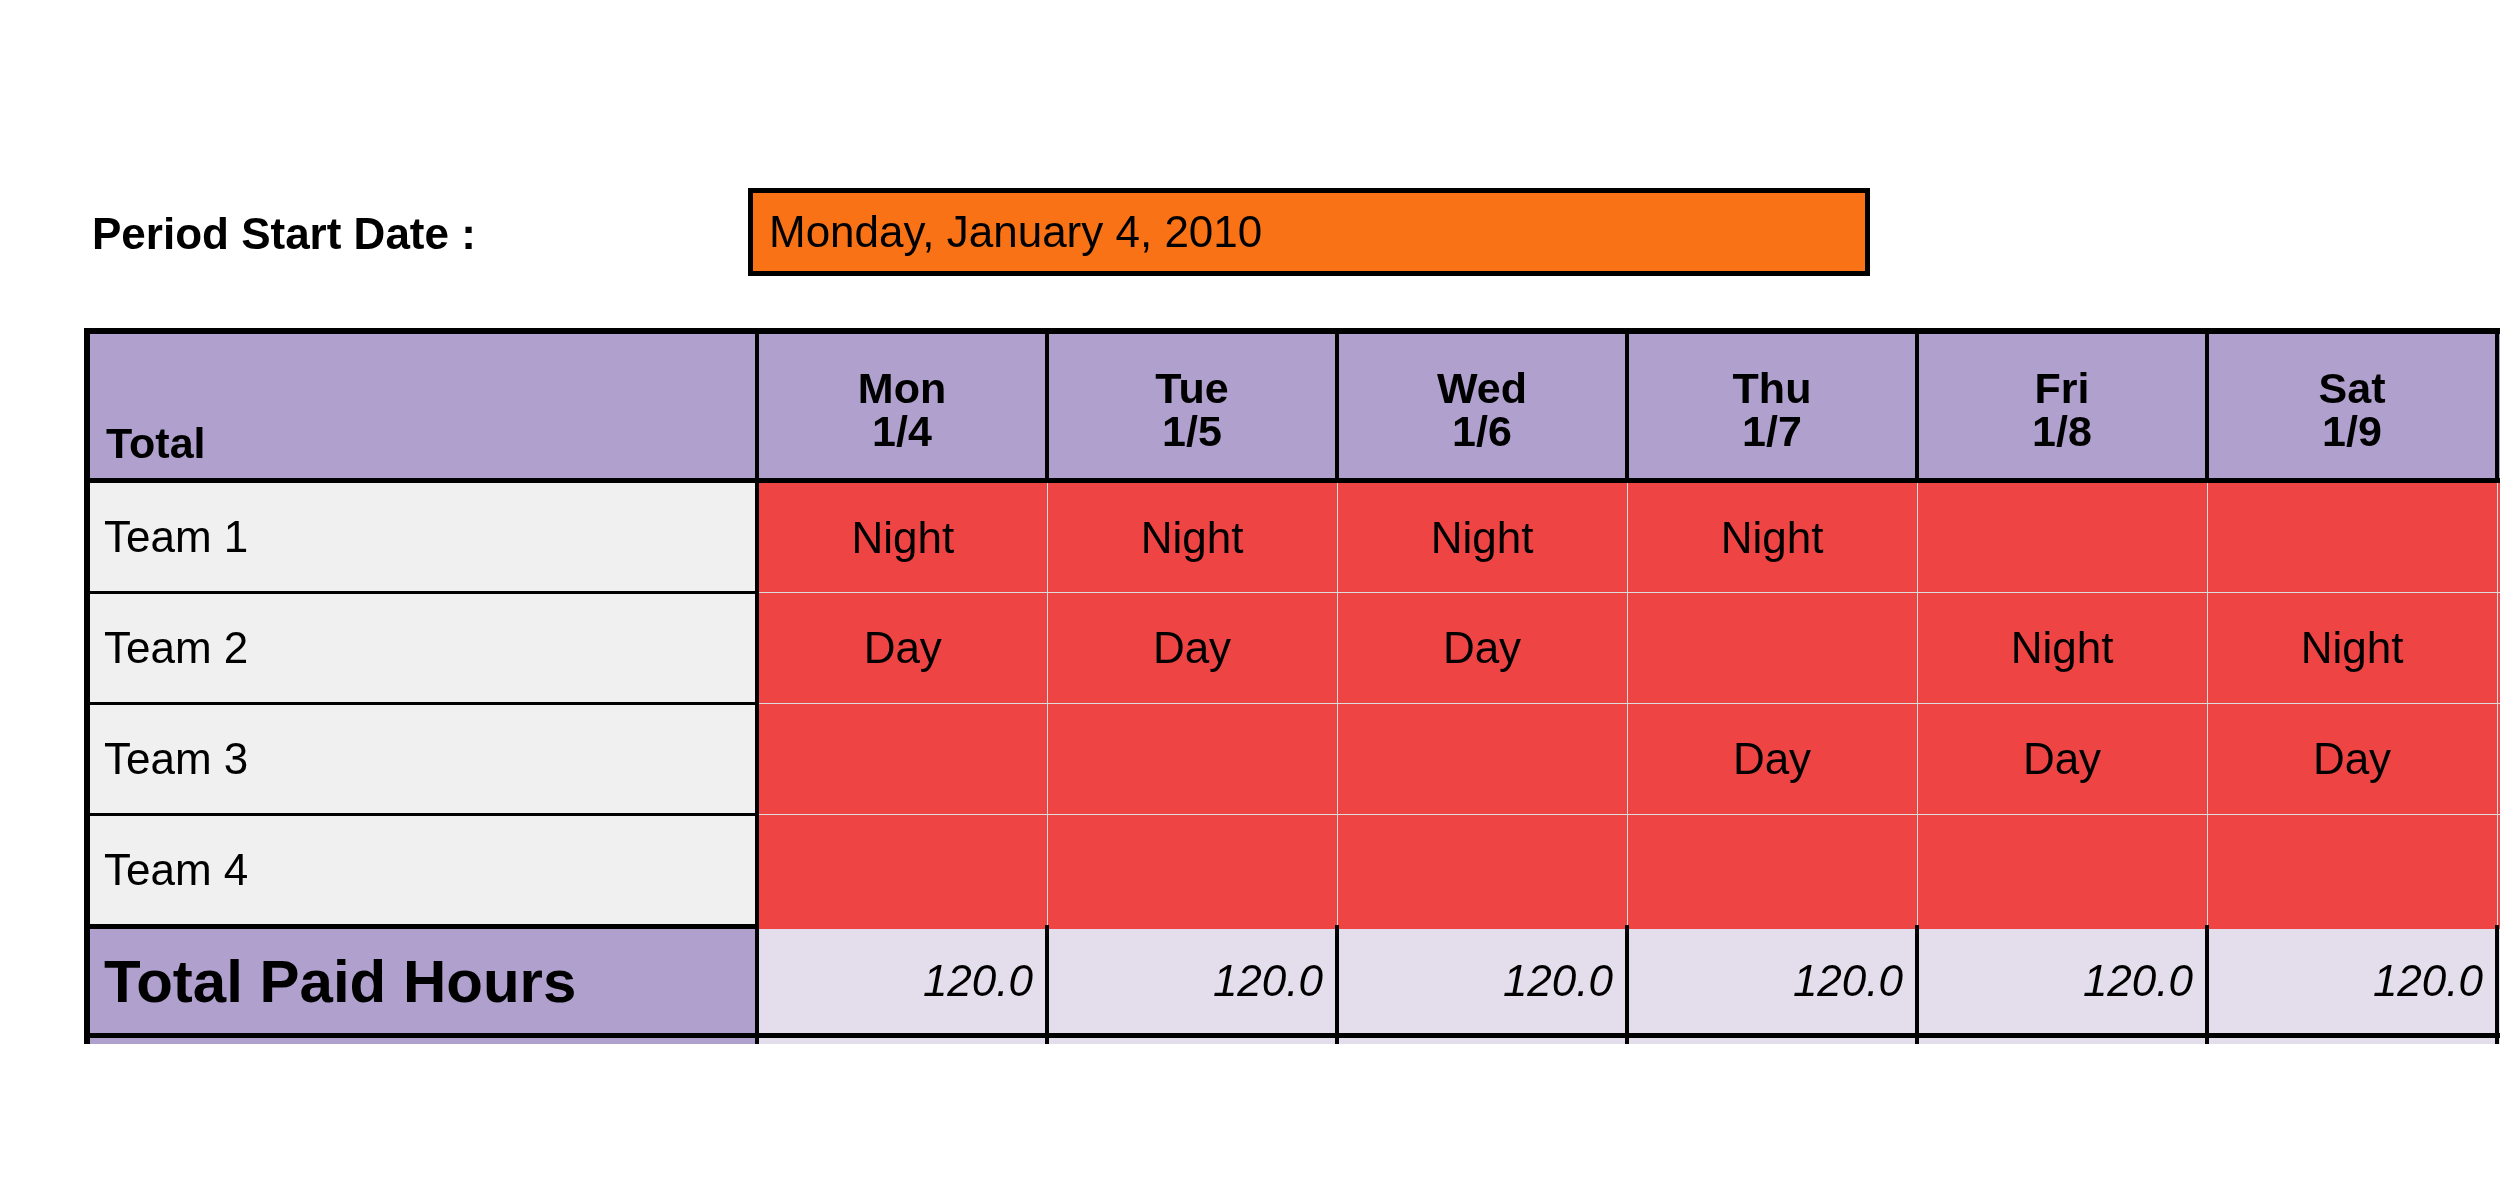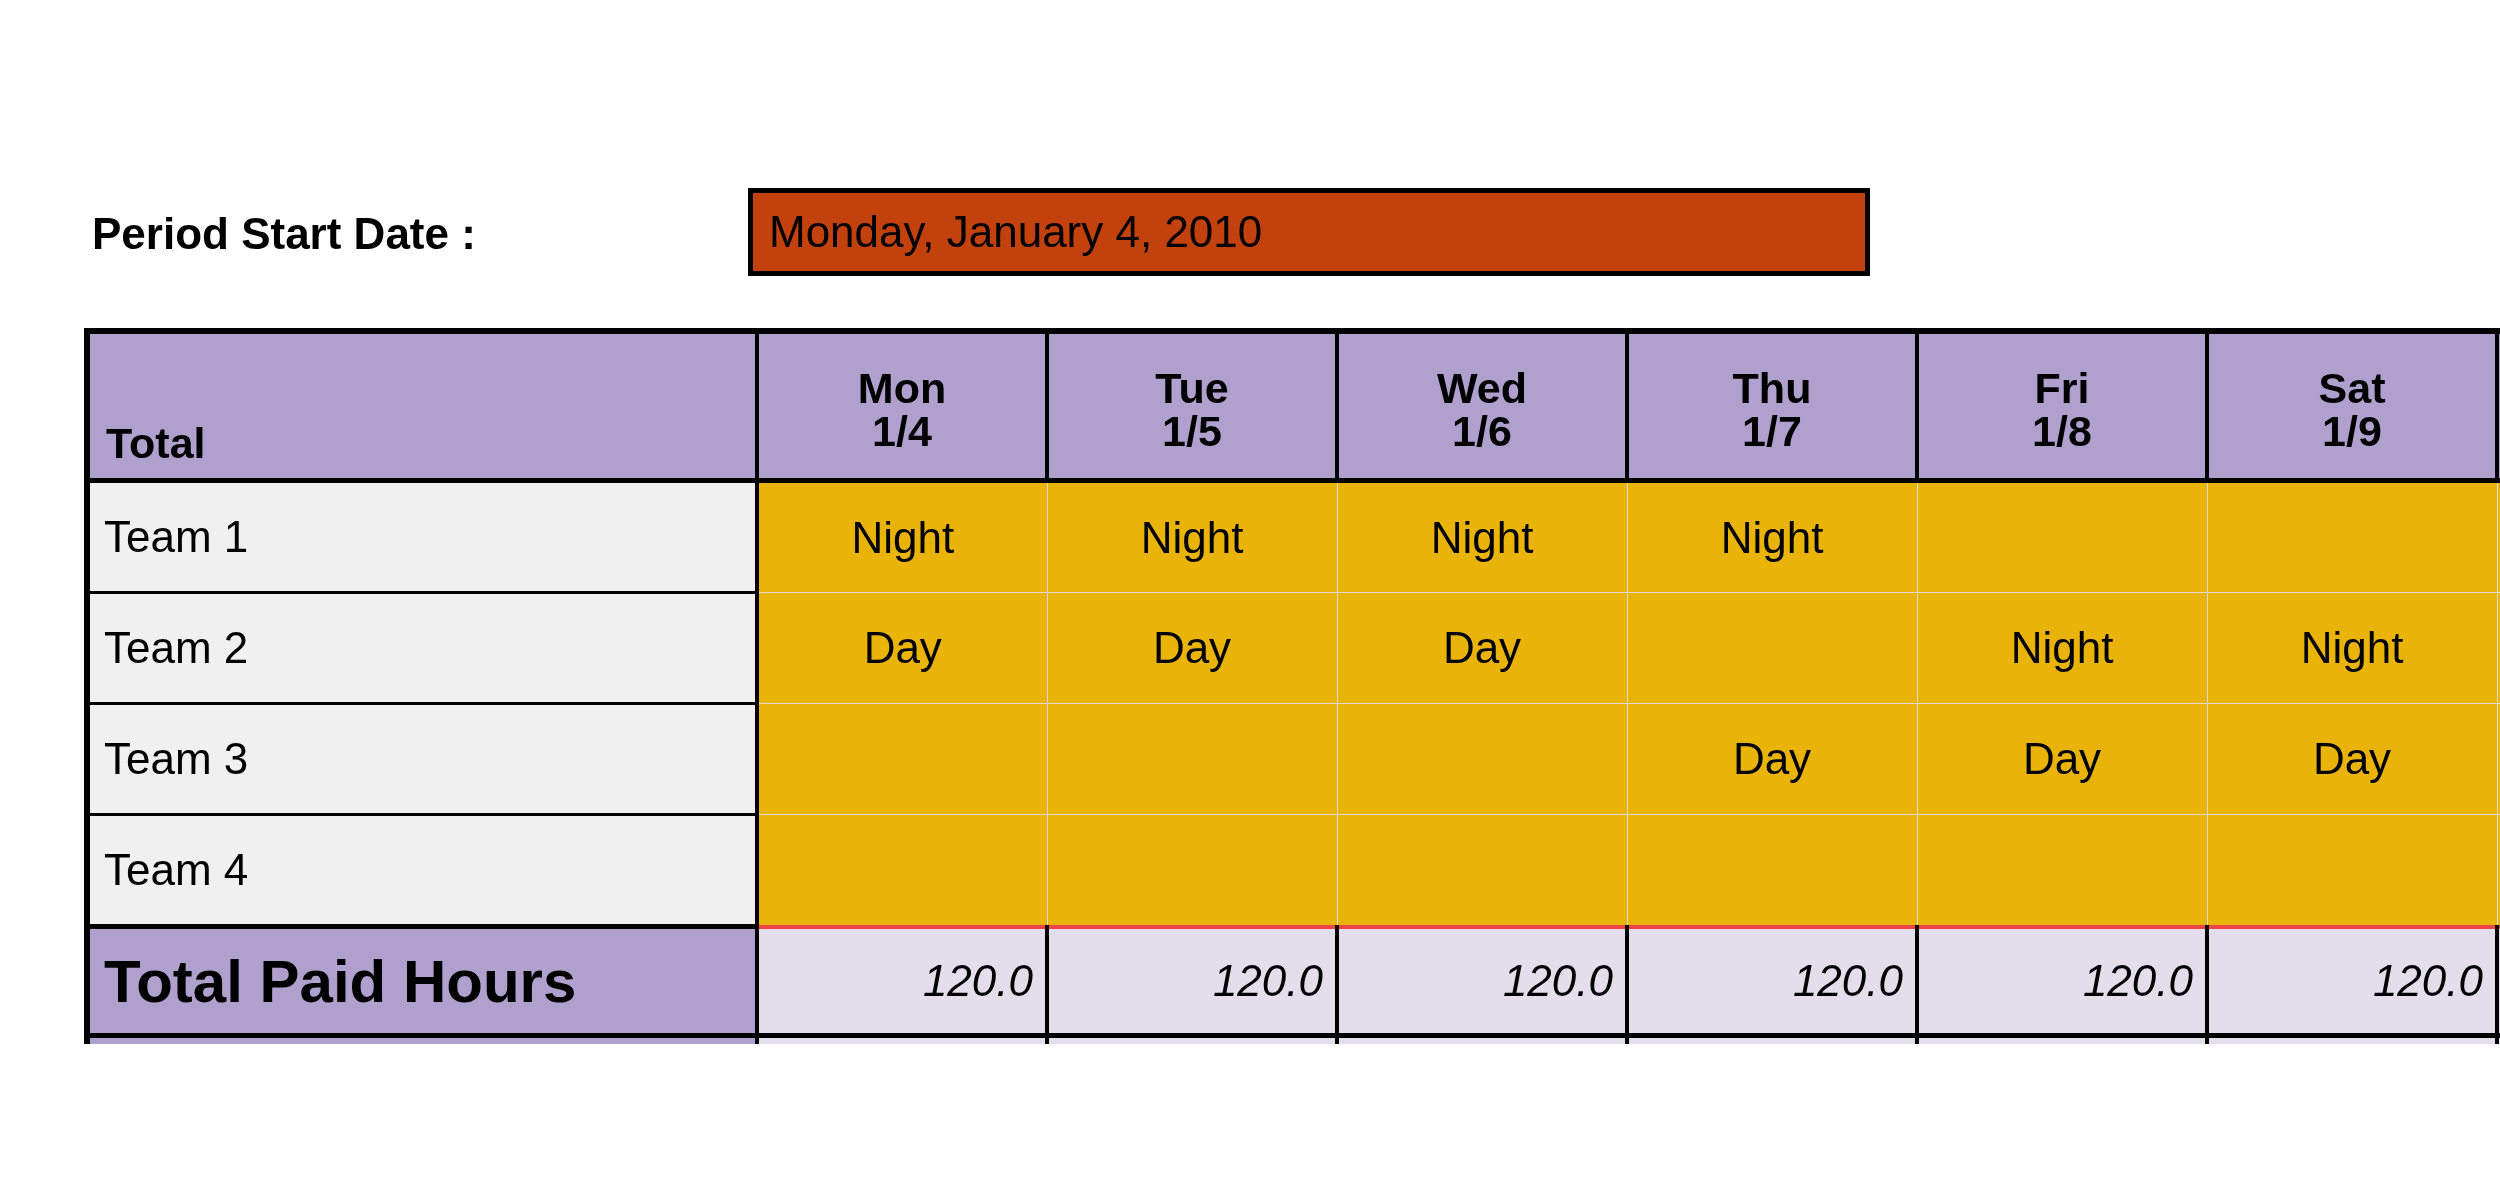--- a/index.html
+++ b/index.html
@@ -34,21 +34,21 @@
     color: #000000;
     white-space: nowrap;
   }
   .period-field {
     position: absolute;
     left: 748px;
     top: 0;
     width: 1122px;
     height: 88px;
     box-sizing: border-box;
-    background: #c2410c;
+    background: #f97316;
     border: 5px solid #000000;
     display: flex;
     align-items: center;
   }
   .period-value {
     padding-left: 16px;
     font-size: 44px;
     color: #000000;
     white-space: nowrap;
   }
@@ -114,21 +114,21 @@
     border-left: 6px solid #000;
     border-right: 4px solid #000;
     border-top: 3px solid #000;
     border-bottom: 3px solid #000;
   }
   tr.team td.shift {
     height: 108px;
     font-size: 44px;
     color: #000;
     text-align: center;
-    background: #eab308;
+    background: #ef4444;
     border: 1px solid #DCDCDC;
   }
   td.shift.night {
     background: linear-gradient(to bottom, #FFFFFF 0%, #E6FEFF 14%, #19F2FF 74%, #00F0FF 100%);
   }
   td.shift.day {
     background: linear-gradient(to bottom, #FFFFFF 0%, #FFE9F8 14%, #FF3DD0 74%, #FF23C8 100%);
   }
 
   

